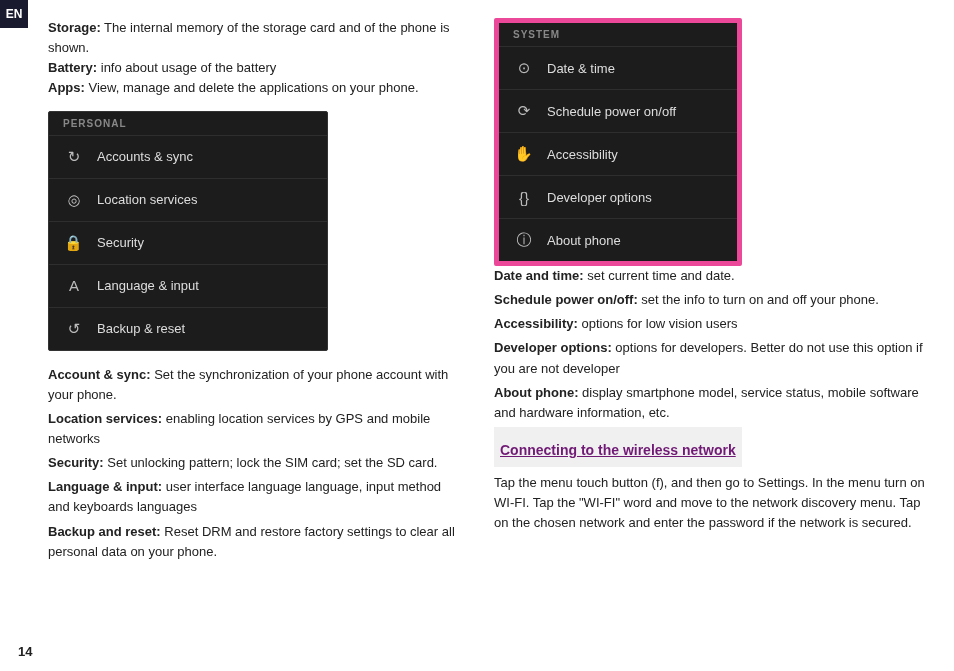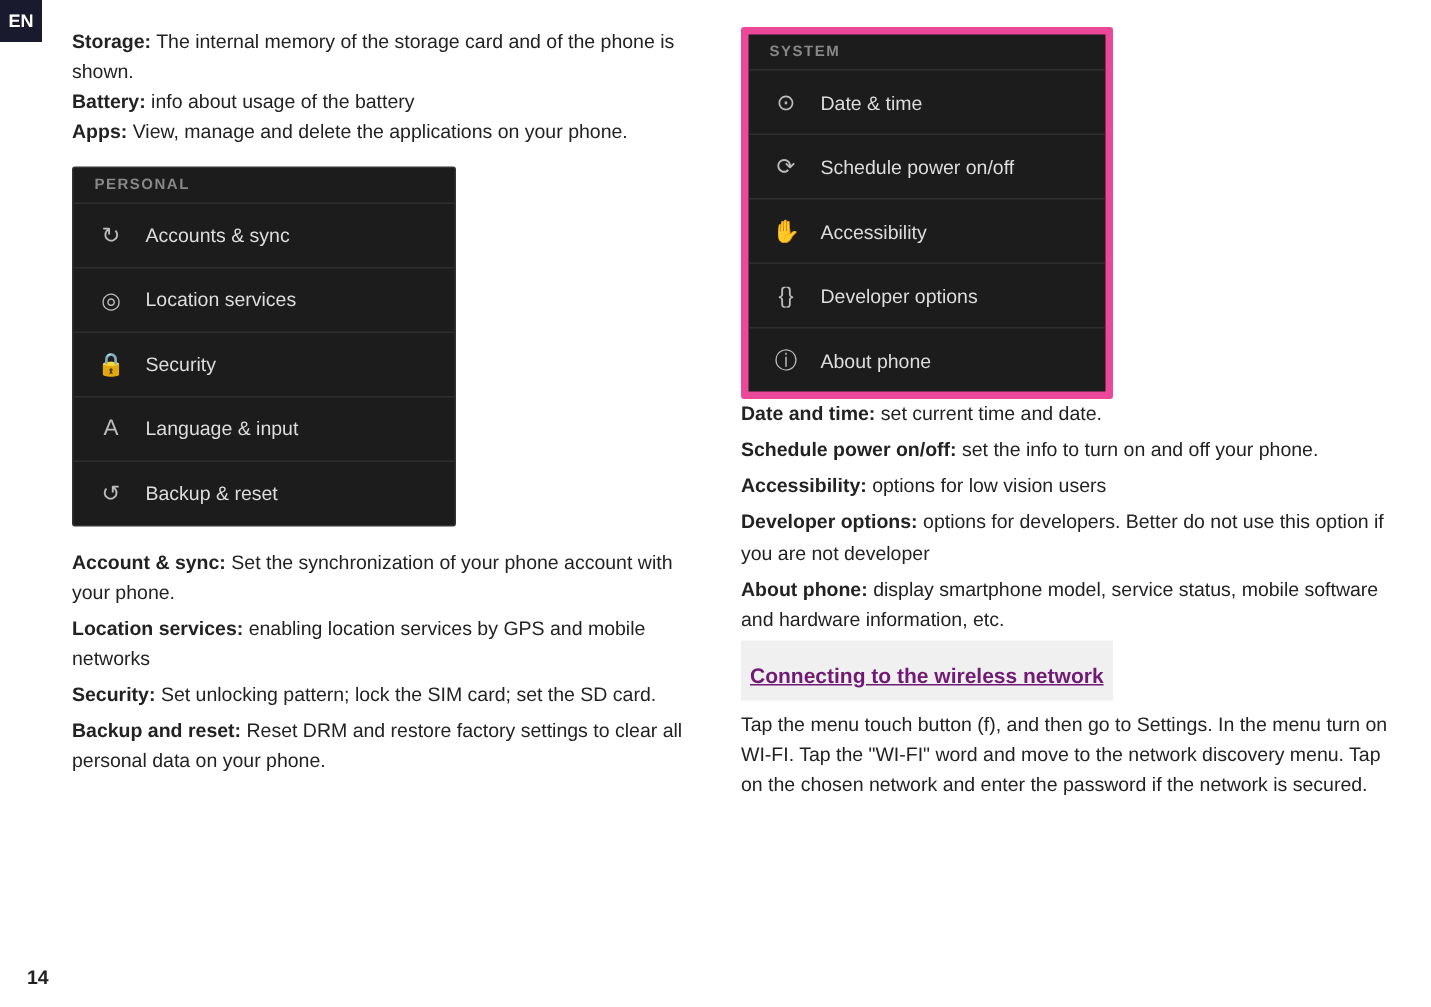--- a/index.html
+++ b/index.html
@@ -41,21 +41,21 @@
       margin-left: 30px;
       margin-bottom: 12px;
       line-height: 1.55;
       font-size: 13px;
     }
     .intro-text .bold { font-weight: bold; }
     
     .settings-panel {
       background: #1c1c1c;
       border: 1px solid #333;
-      width: 256px;
+      width: 280px;
       margin-left: 30px;
       margin-bottom: 14px;
       border-radius: 2px;
       overflow: hidden;
     }
     .panel-header {
       color: #888;
       font-size: 10px;
       font-weight: bold;
       letter-spacing: 1px;
@@ -172,20 +172,21 @@
             <span class="panel-icon">↺</span>
             <span>Backup &amp; reset</span>
           </div>
         </div>
     </div>
 
     <div class="desc-block" id="personal-descs">
         <p><span class="bold">Account &amp; sync:</span><span> Set the synchronization of your phone account with your phone.</span></p>
         <p><span class="bold">Location services:</span><span> enabling location services by GPS and mobile networks</span></p>
         <p><span class="bold">Security:</span><span> Set unlocking pattern; lock the SIM card; set the SD card.</span></p>
+        <p><span class="bold">Language &amp; input:</span><span> user interface language language, input method and keyboards languages</span></p>
         <p><span class="bold">Backup and reset:</span><span> Reset DRM and restore factory settings to clear all personal data on your phone.</span></p>
       </div>
 
     <div class="page-num">14</div>
   </div>
 
   <div class="right-col">
     <div class="system-panel">
       <div class="panel-header">SYSTEM</div>
       <div id="system-items">

